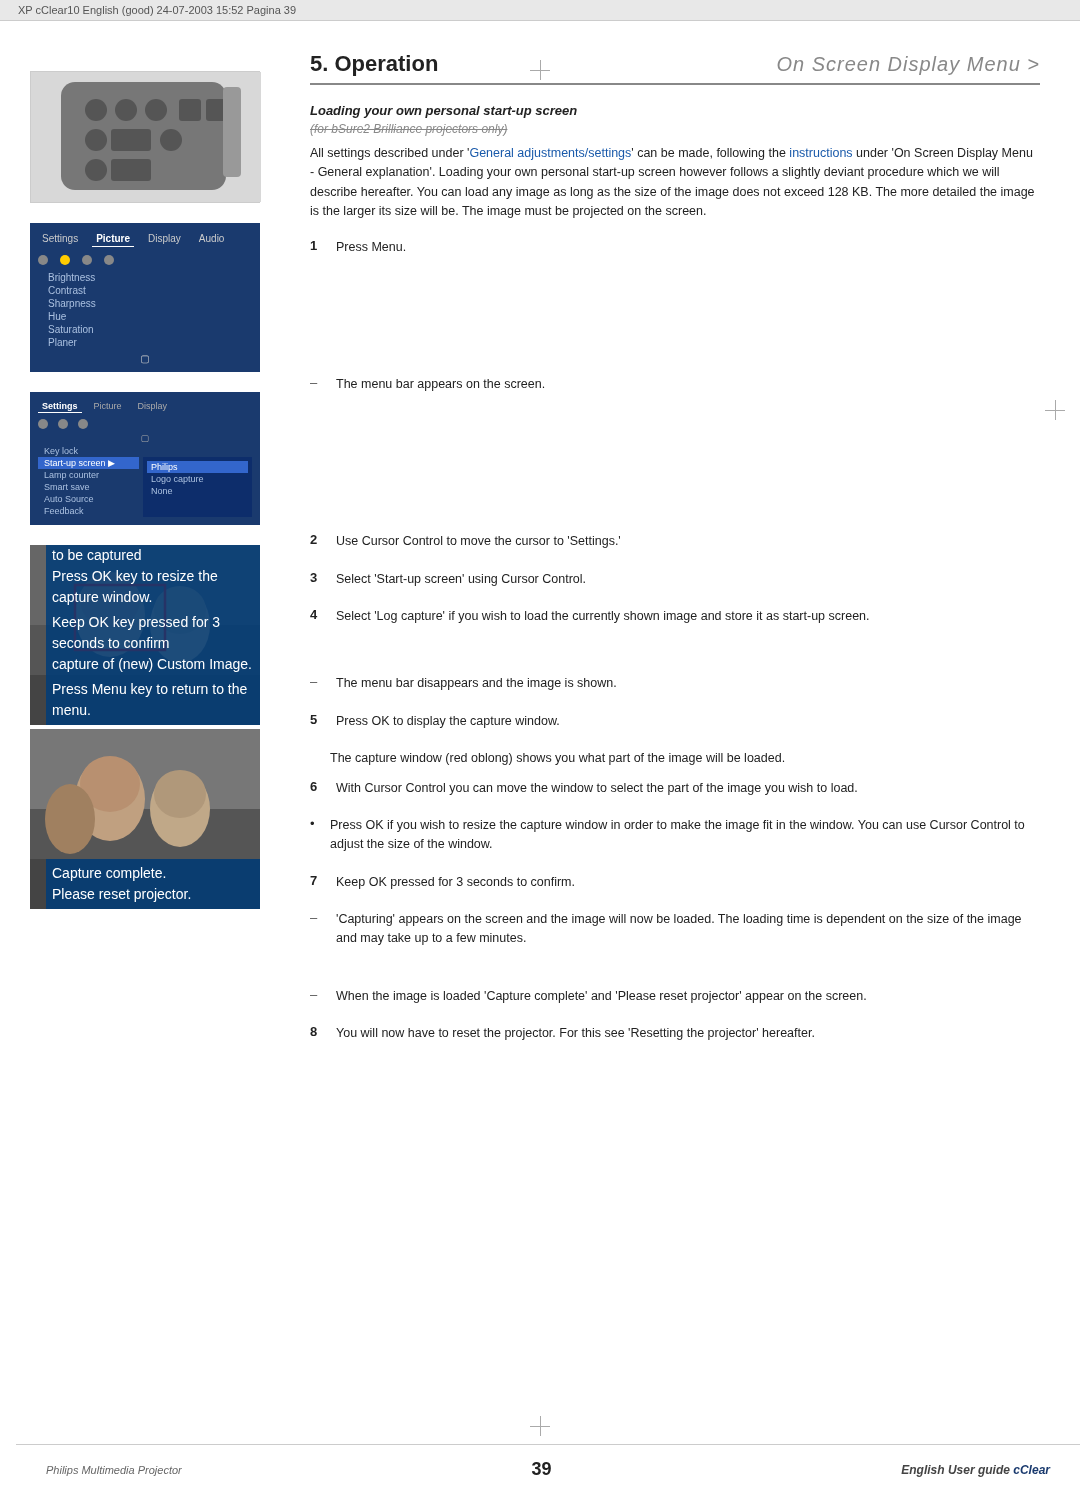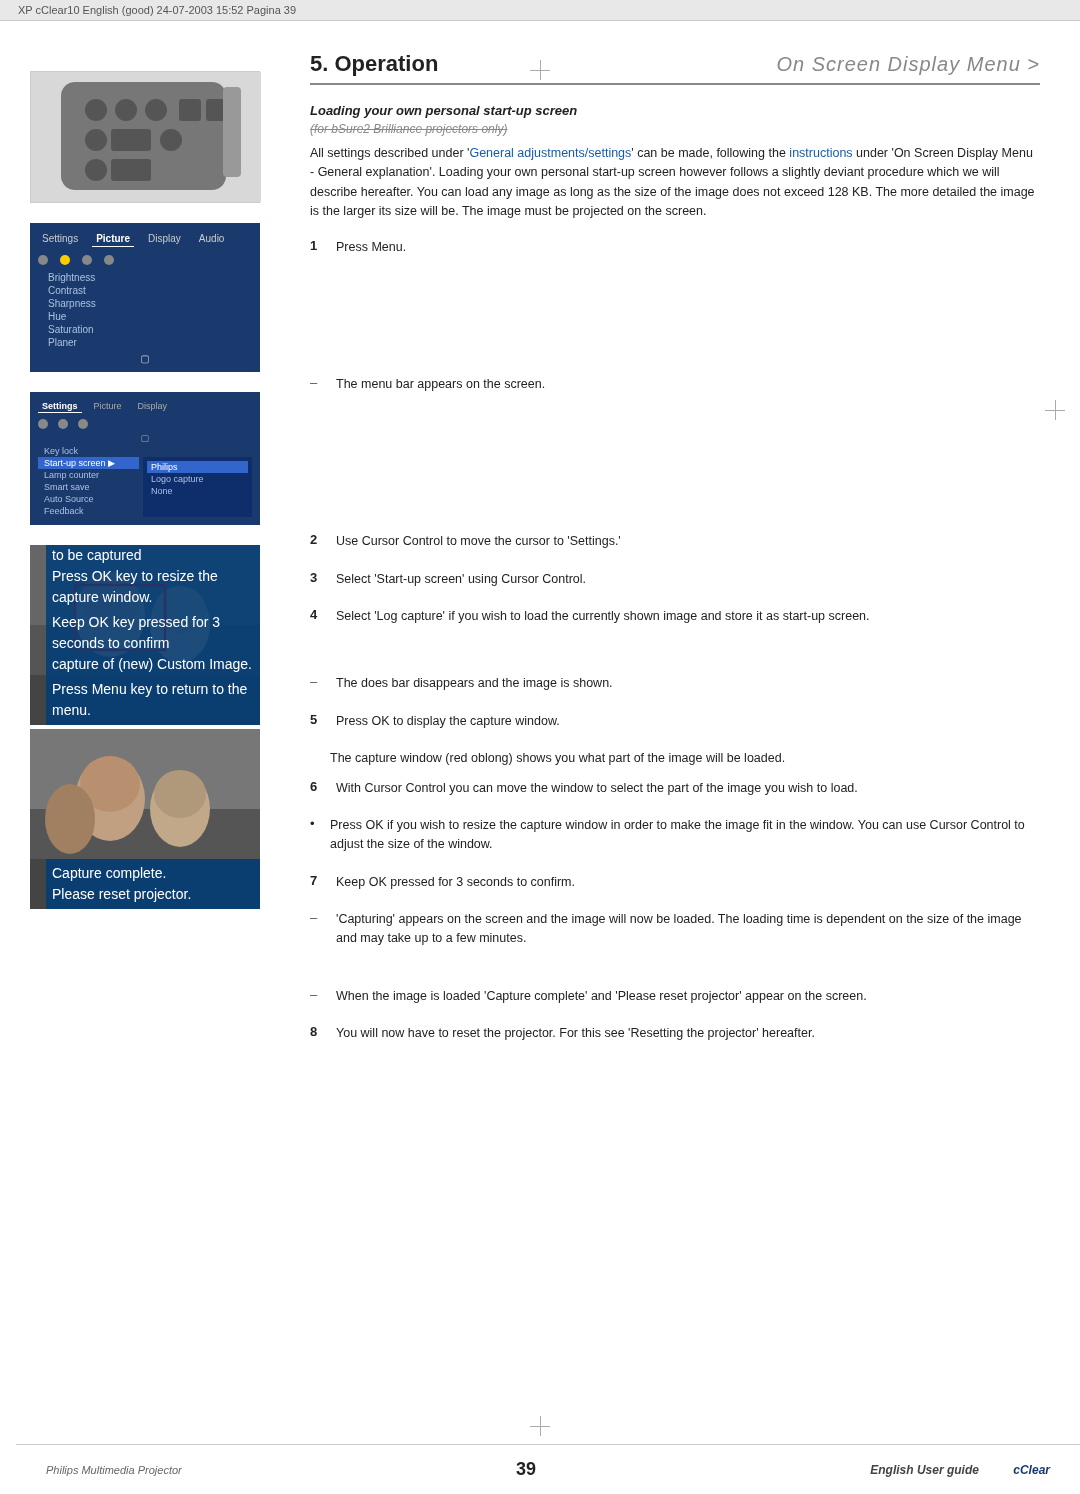--- a/index.html
+++ b/index.html
@@ -295,21 +295,20 @@
 
     .footer-right .guide {
       font-style: italic;
       font-weight: bold;
     }
 
     .footer-right .brand {
       font-weight: bold;
       font-style: italic;
       color: #1a3a6e;
-      margin-left: 31px;
     }
 
     
     .crossmark {
       position: absolute;
       width: 20px;
       height: 20px;
     }
 
     .crossmark::before,
@@ -520,21 +519,21 @@
 
     <div class="step-container">
       <span class="step-num">4</span>
       <span class="body-text">Select 'Log capture' if you wish to load the currently shown image and store it as start-up screen.</span>
     </div>
 
     <div style="height: 30px;"></div>
 
     <div class="dash-item">
       <span class="dash">–</span>
-      <span class="body-text">The does bar disappears and the image is shown.</span>
+      <span class="body-text">The menu bar disappears and the image is shown.</span>
     </div>
 
     <div class="step-container">
       <span class="step-num">5</span>
       <span class="body-text">Press OK to display the capture window.</span>
     </div>
 
     <div class="body-text" style="padding-left:20px;">
       The capture window (red oblong) shows you what part of the image will be loaded.
     </div>

